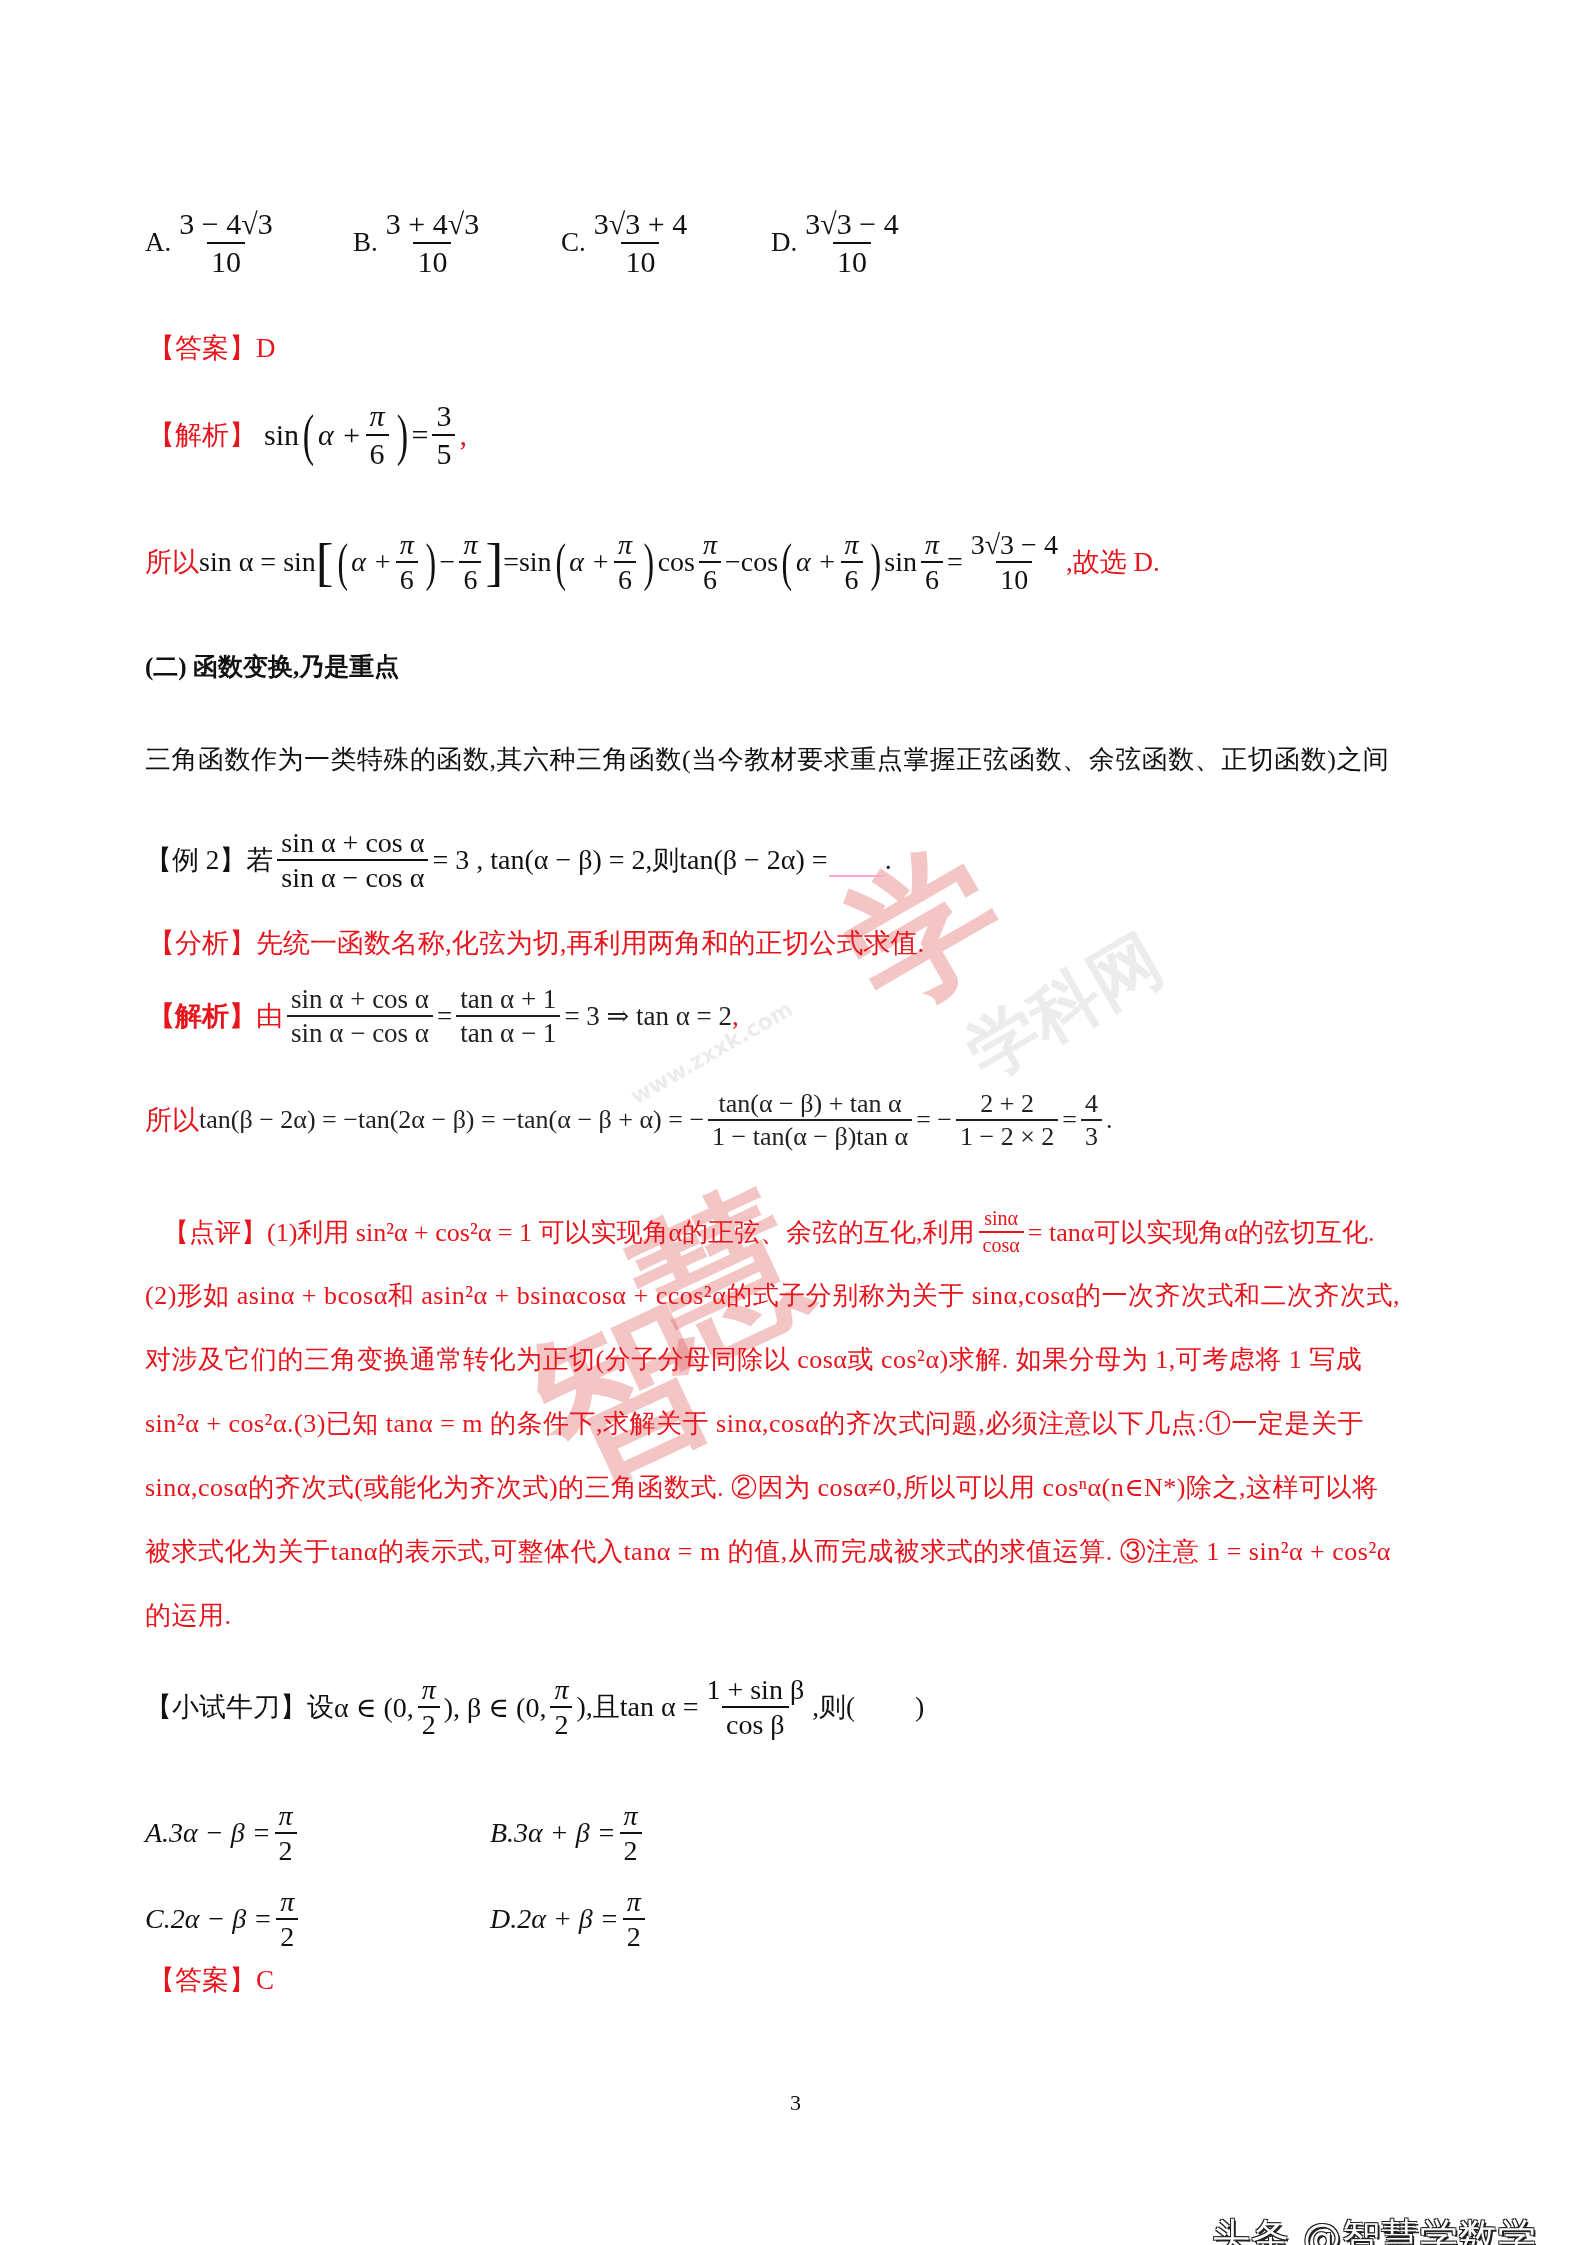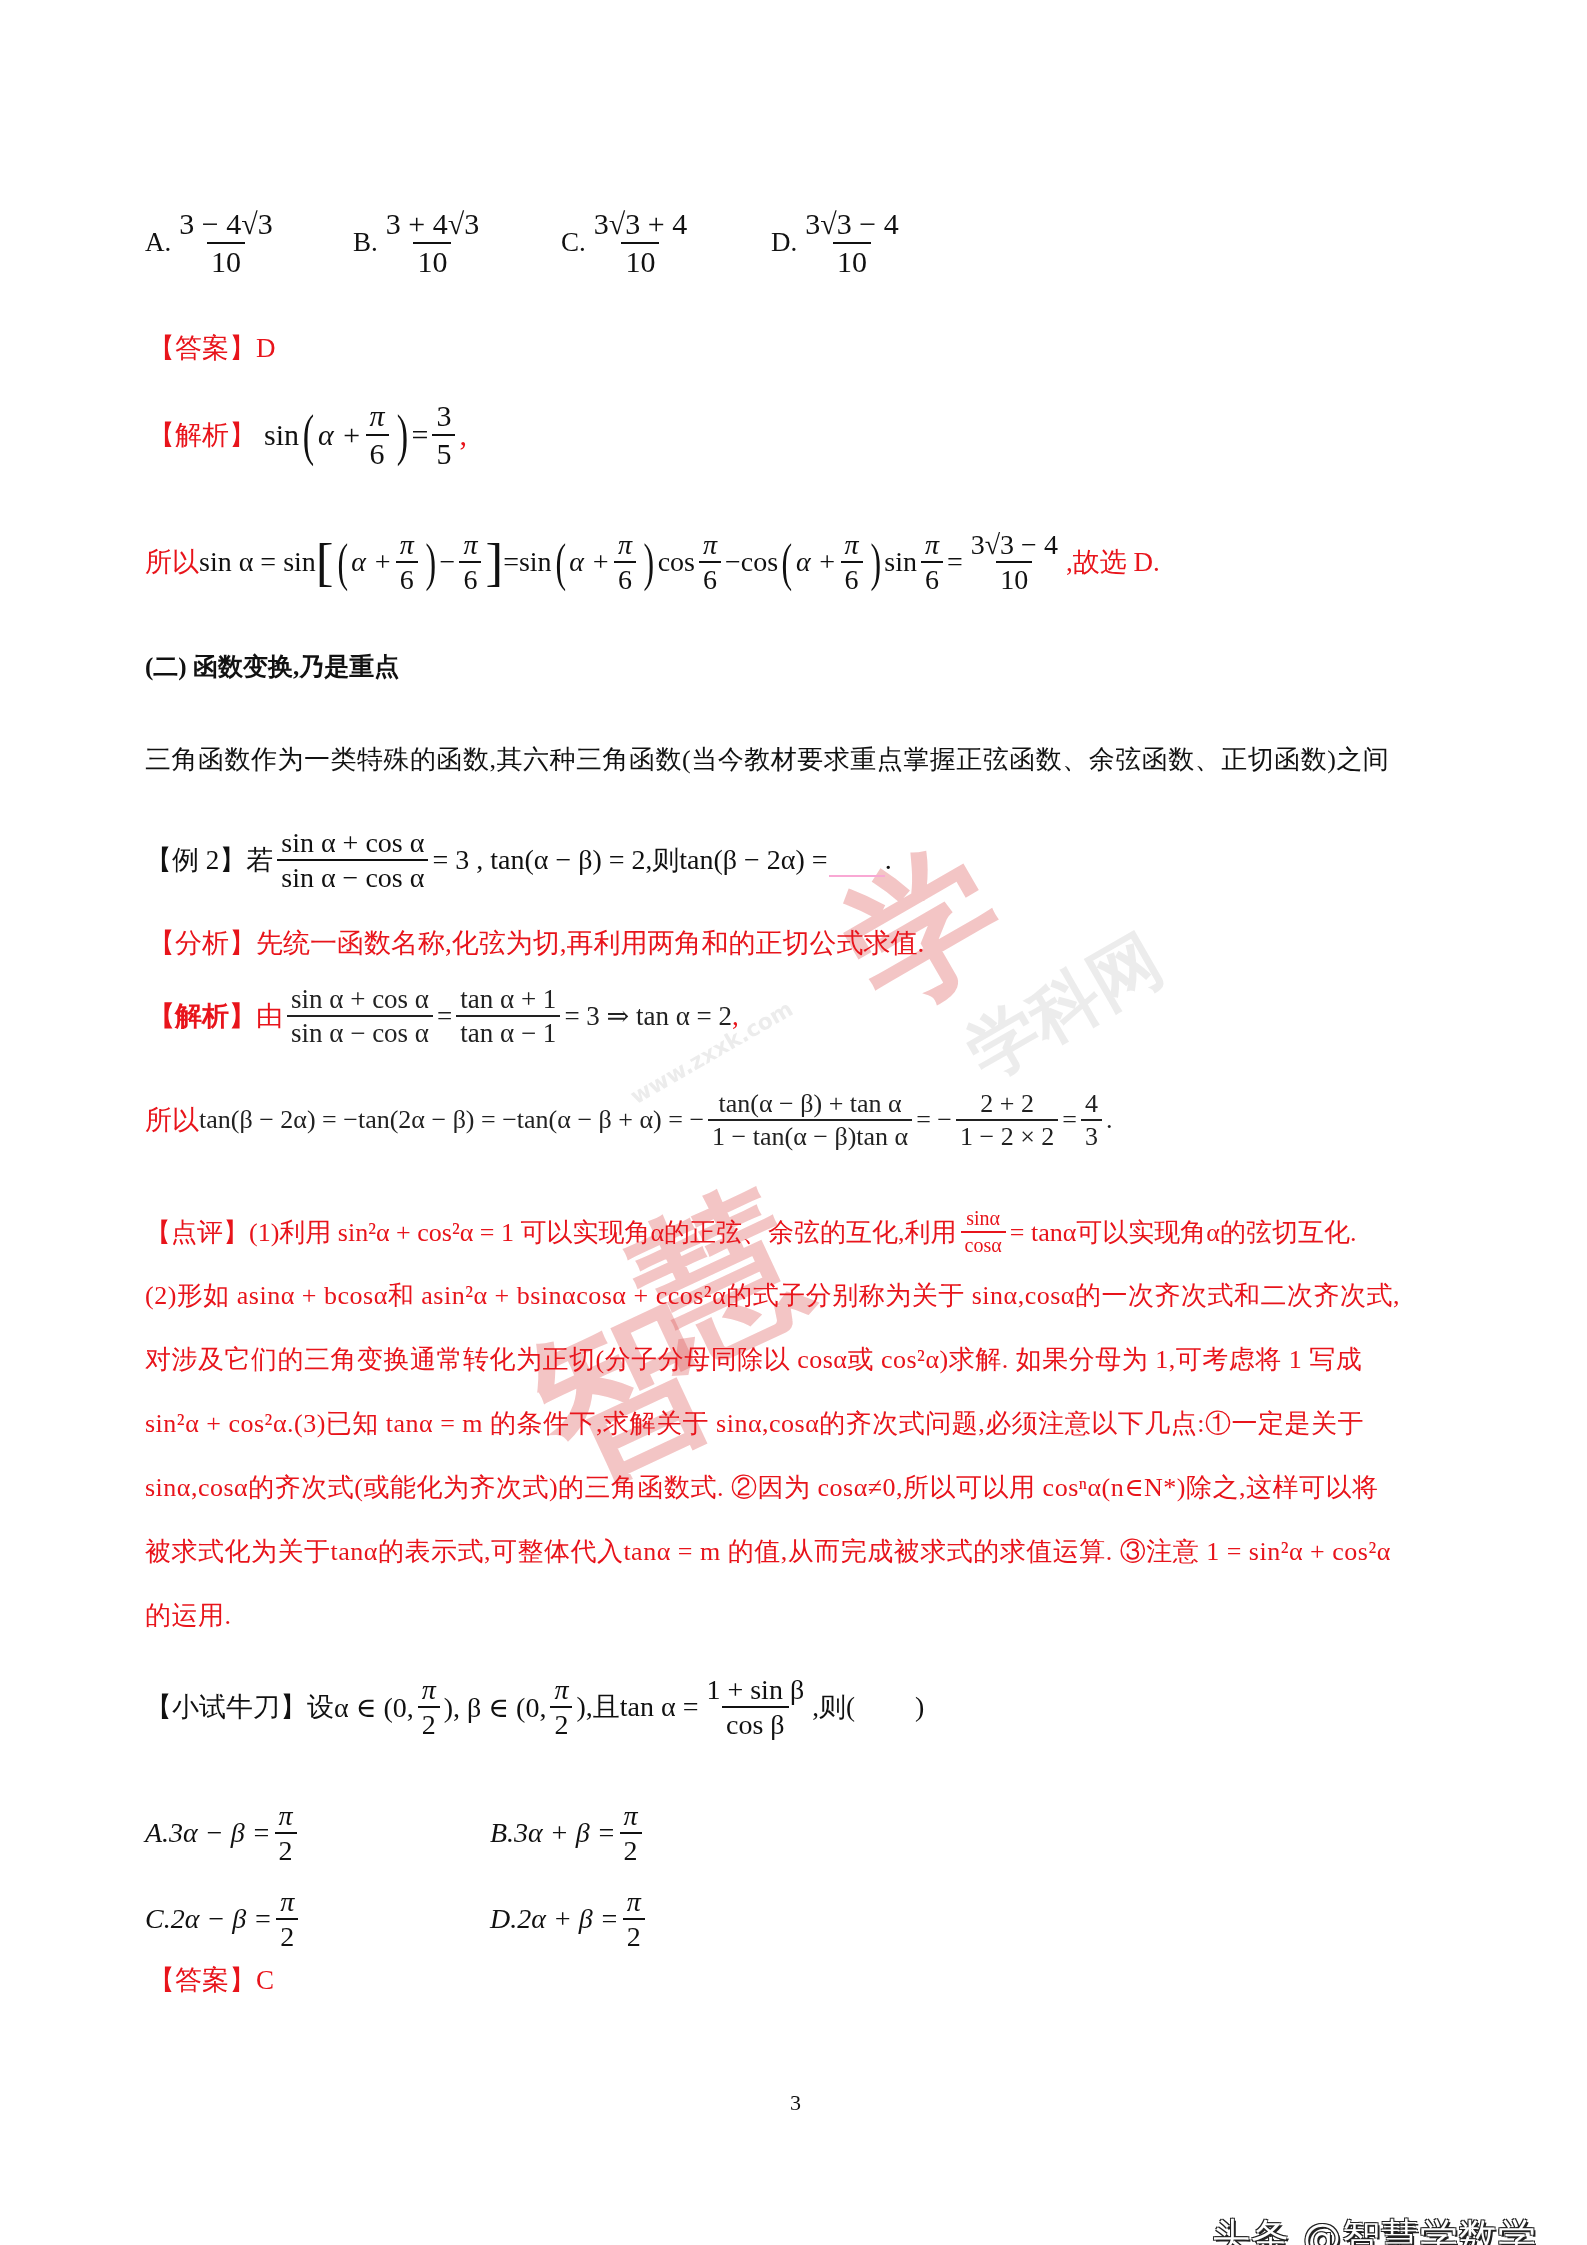--- a/index.html
+++ b/index.html
@@ -195,21 +195,21 @@
     </span>
   <span>=</span>
   <span class="frac">
       <span class="num">4</span>
       <span class="den">3</span>
     </span>
   <span>.</span>
 </div>
 
 <div class="abs red" style="left:145px;top:1200px;width:1350px;font-size:26px;">
-  <div class="row" style="height:64px;">
+  <div class="row" style="height:64px;margin-left:18px;">
     <span>【点评】</span>
     <span>(1)利用 sin²α + cos²α = 1 可以实现角α的正弦、余弦的互化,利用</span>
     <span class="frac" style="font-size:20px">
         <span class="num">sinα</span>
         <span class="den">cosα</span>
       </span>
     <span>= tanα可以实现角α的弦切互化.</span>
   </div>
   <div class="para" style="margin-top:0;">(2)形如 asinα + bcosα和 asin²α + bsinαcosα + ccos²α的式子分别称为关于 sinα,cosα的一次齐次式和二次齐次式,</div>
   <div class="para">对涉及它们的三角变换通常转化为正切(分子分母同除以 cosα或 cos²α)求解. 如果分母为 1,可考虑将 1 写成</div>

